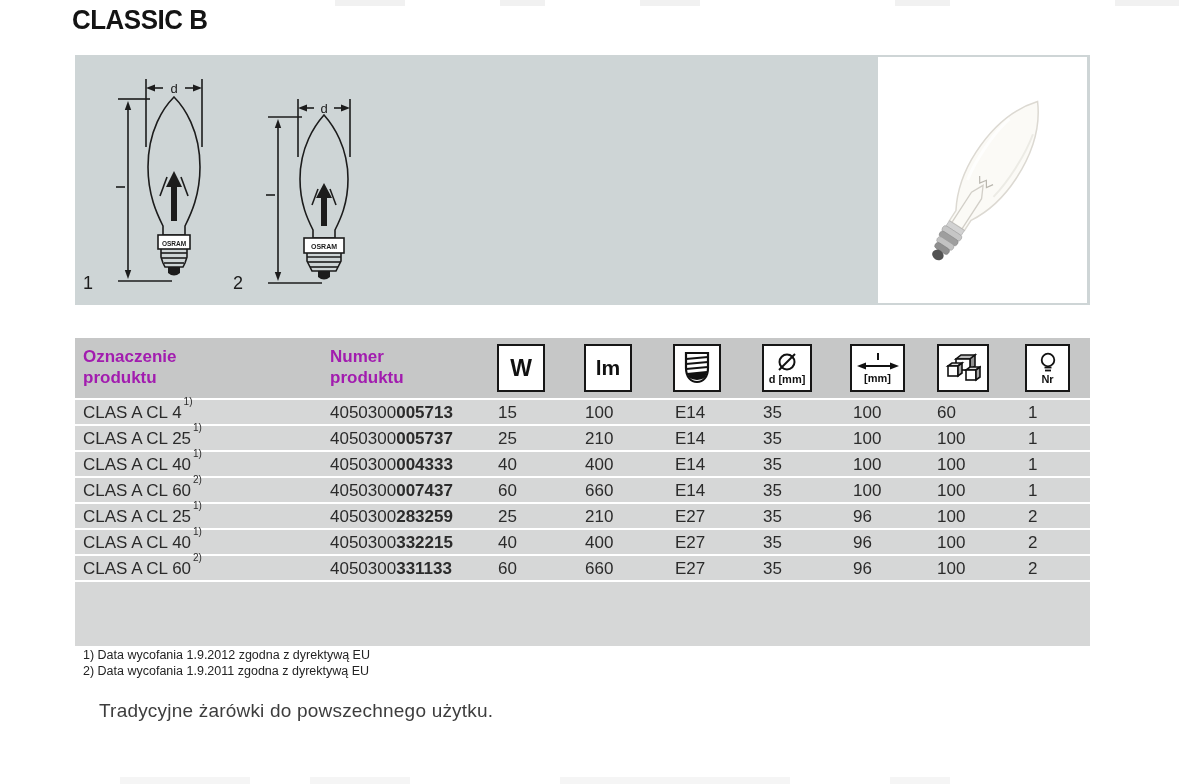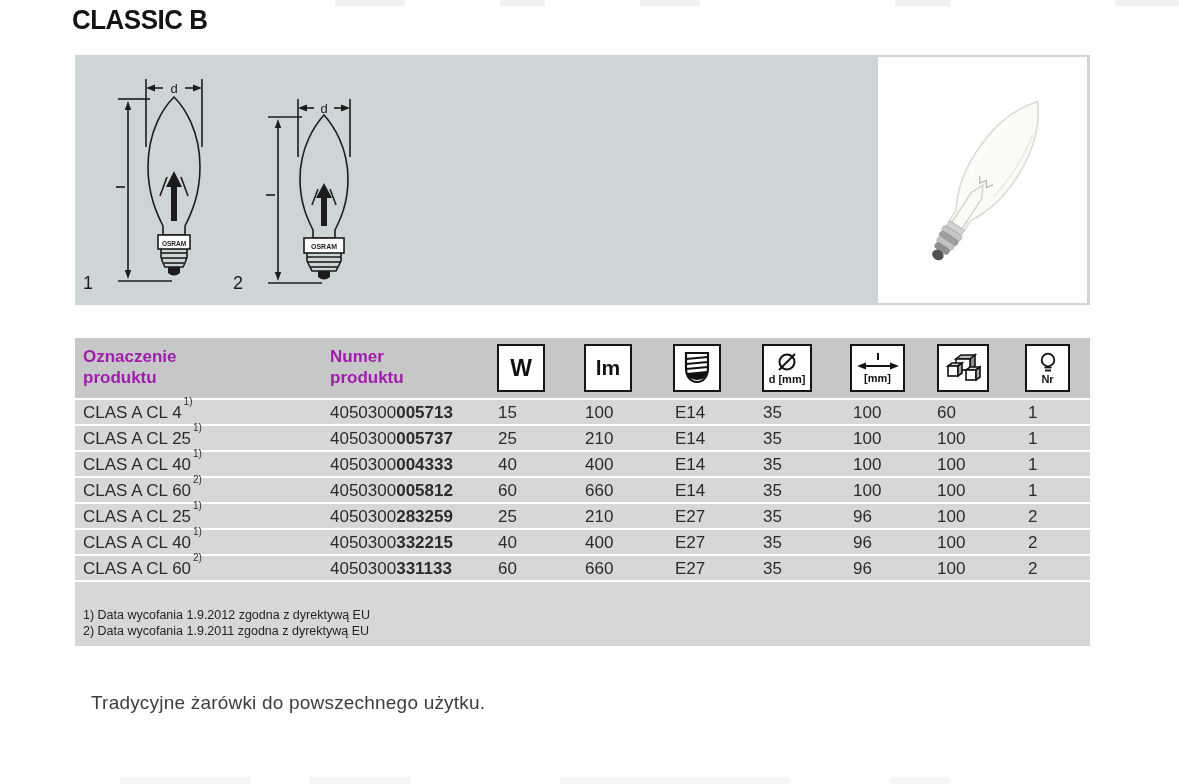--- a/index.html
+++ b/index.html
@@ -47,25 +47,25 @@
 
   .row{position:absolute;left:0;width:100%;height:24px;background:#d6d7d7;}
   .r0{top:62px}.r1{top:88px}.r2{top:114px}.r3{top:140px}.r4{top:166px}.r5{top:192px}.r6{top:218px}
   .cell{position:absolute;top:2px;font-size:17px;line-height:21px;color:#2b2b2b;white-space:nowrap;}
   .c-name{left:8px}.c-num{left:255px}.c-w{left:423px}.c-lm{left:510px}.c-base{left:600px}
   .c-d{left:688px}.c-l{left:778px}.c-pack{left:862px}.c-nr{left:953px}
   .cell sup{font-size:10px;line-height:10px;position:relative;top:-6px;margin-left:2px;}
   .cell b{font-weight:700;}
 
   .tfoot{position:absolute;left:0;top:244px;width:100%;height:64px;background:#d6d7d7;}
-  .fnote{position:absolute;left:8px;font-size:12.5px;line-height:16px;color:#232323;}
+  .fnote{position:absolute;left:8px;font-size:12.5px;line-height:16px;color:#232323;margin-top:40px;}
   .fn0{top:25px}.fn1{top:41px}
 
   
-  .para{position:absolute;left:83px;margin:8px;font-size:19px;color:#3d3d3d;letter-spacing:.2px;}
+  .para{position:absolute;left:83px;margin:16px;font-size:19px;color:#3d3d3d;letter-spacing:.2px;}
   .p1{top:684px}.p2{top:736px}
 </style>
 </head>
 <body>
 
 <div class="page">
 
   <div class="ta" style="left:335px;width:70px"></div>
   <div class="ta" style="left:500px;width:45px"></div>
   <div class="ta" style="left:640px;width:60px"></div>
@@ -262,21 +262,21 @@
       <span class="cell c-w">40</span>
       <span class="cell c-lm">400</span>
       <span class="cell c-base">E14</span>
       <span class="cell c-d">35</span>
       <span class="cell c-l">100</span>
       <span class="cell c-pack">100</span>
       <span class="cell c-nr">1</span>
     </div>
     <div class="row r3">
       <span class="cell c-name"><span>CLAS A CL 60</span><sup>2)</sup></span>
-      <span class="cell c-num"><span>4050300</span><b>005812</b></span>
+      <span class="cell c-num"><span>4050300</span><b>007437</b></span>
       <span class="cell c-w">60</span>
       <span class="cell c-lm">660</span>
       <span class="cell c-base">E14</span>
       <span class="cell c-d">35</span>
       <span class="cell c-l">100</span>
       <span class="cell c-pack">100</span>
       <span class="cell c-nr">1</span>
     </div>
     <div class="row r4">
       <span class="cell c-name"><span>CLAS A CL 25</span><sup>1)</sup></span>

